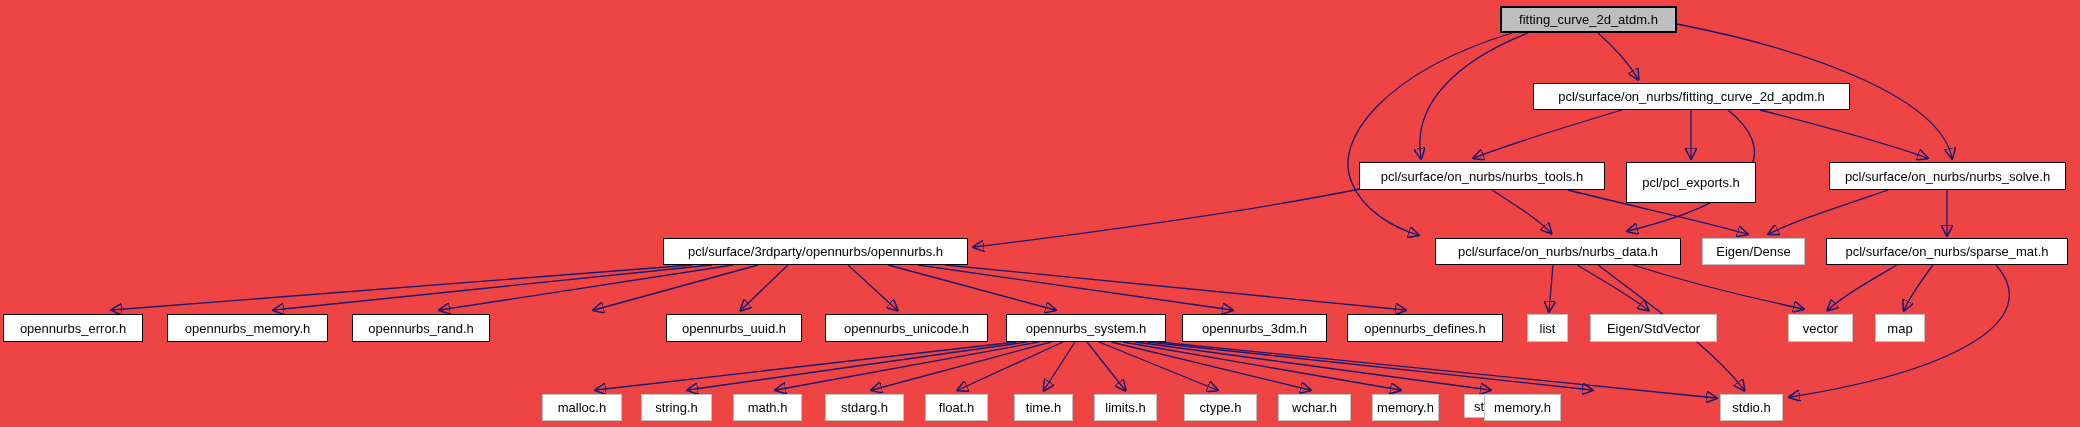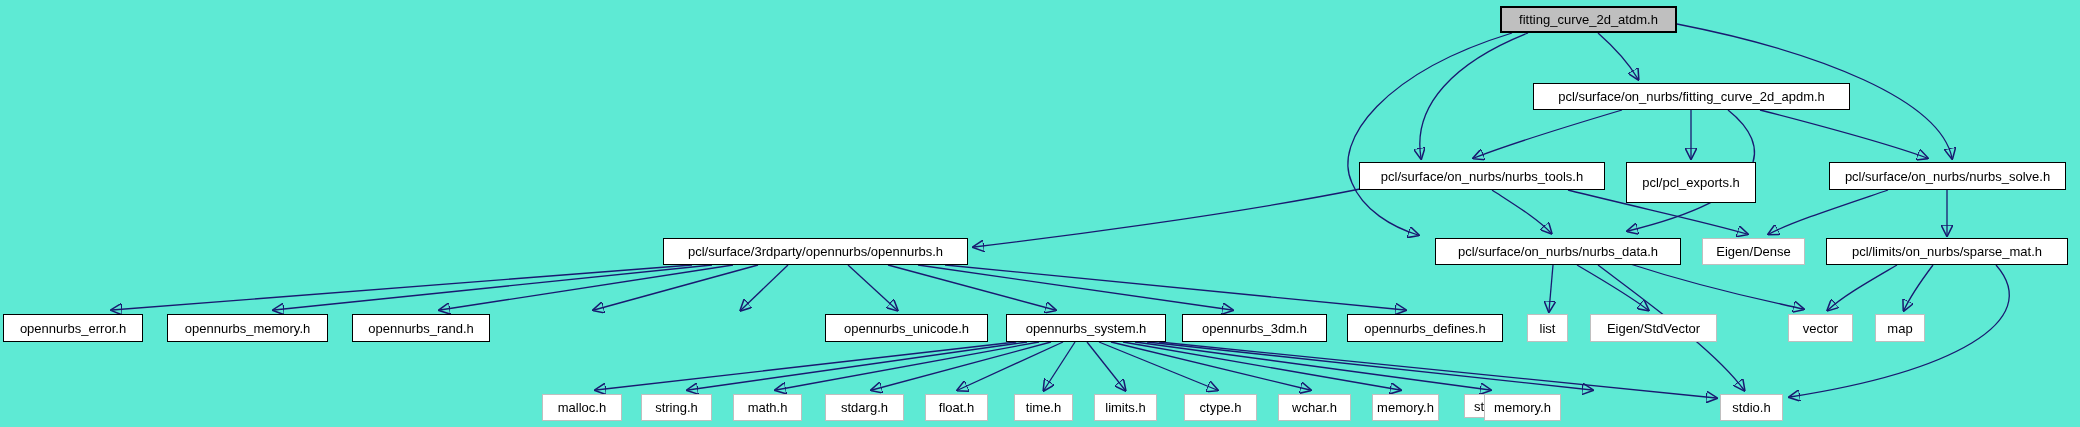--- a/index.html
+++ b/index.html
@@ -1,20 +1,20 @@
 <!DOCTYPE html>
 <html><head>
 <meta charset="utf-8">
 <style>
   html,body{margin:0;padding:0;background:#ffffff;}
   .canvas{
     position:relative;
     width:2080px;
     height:427px;
-    background:#5eead4;
+    background:#ef4444;
     font-family:"Liberation Sans","DejaVu Sans",sans-serif;
     overflow:hidden;
   }
   .edges{position:absolute;left:0;top:0;z-index:1;}
   .edges path{stroke:#191970;fill:none;stroke-width:1.3px;}
   .node{
     position:absolute;
     z-index:2;
     box-sizing:border-box;
     background:#ffffff;
@@ -95,25 +95,26 @@
 
   <div class="node" style="left:1533px;top:83px;width:317px;height:27px">pcl/surface/on_nurbs/fitting_curve_2d_apdm.h</div>
 
   <div class="node" style="left:1359px;top:162px;width:246px;height:28px">pcl/surface/on_nurbs/nurbs_tools.h</div>
   <div class="node" style="left:1626px;top:162px;width:130px;height:41px">pcl/pcl_exports.h</div>
   <div class="node" style="left:1829px;top:162px;width:237px;height:28px">pcl/surface/on_nurbs/nurbs_solve.h</div>
 
   <div class="node" style="left:663px;top:238px;width:305px;height:27px">pcl/surface/3rdparty/opennurbs/opennurbs.h</div>
   <div class="node" style="left:1435px;top:238px;width:246px;height:27px">pcl/surface/on_nurbs/nurbs_data.h</div>
   <div class="node external" style="left:1702px;top:238px;width:103px;height:27px">Eigen/Dense</div>
-  <div class="node" style="left:1826px;top:238px;width:242px;height:27px">pcl/limits/on_nurbs/sparse_mat.h</div>
+  <div class="node" style="left:1826px;top:238px;width:242px;height:27px">pcl/surface/on_nurbs/sparse_mat.h</div>
 
   <div class="node" style="left:3px;top:314px;width:140px;height:28px">opennurbs_error.h</div>
   <div class="node" style="left:167px;top:314px;width:161px;height:28px">opennurbs_memory.h</div>
   <div class="node" style="left:352px;top:314px;width:138px;height:28px">opennurbs_rand.h</div>
+  <div class="node" style="left:666px;top:314px;width:136px;height:28px">opennurbs_uuid.h</div>
   <div class="node" style="left:825px;top:314px;width:163px;height:28px">opennurbs_unicode.h</div>
   <div class="node" style="left:1006px;top:314px;width:160px;height:28px">opennurbs_system.h</div>
   <div class="node" style="left:1182px;top:314px;width:145px;height:28px">opennurbs_3dm.h</div>
   <div class="node" style="left:1347px;top:314px;width:156px;height:28px">opennurbs_defines.h</div>
   <div class="node external" style="left:1527px;top:314px;width:41px;height:28px">list</div>
   <div class="node external" style="left:1590px;top:314px;width:127px;height:28px">Eigen/StdVector</div>
   <div class="node external" style="left:1788px;top:314px;width:65px;height:28px">vector</div>
   <div class="node external" style="left:1875px;top:314px;width:50px;height:28px">map</div>
 
   <div class="node external" style="left:542px;top:394px;width:80px;height:27px">malloc.h</div>

